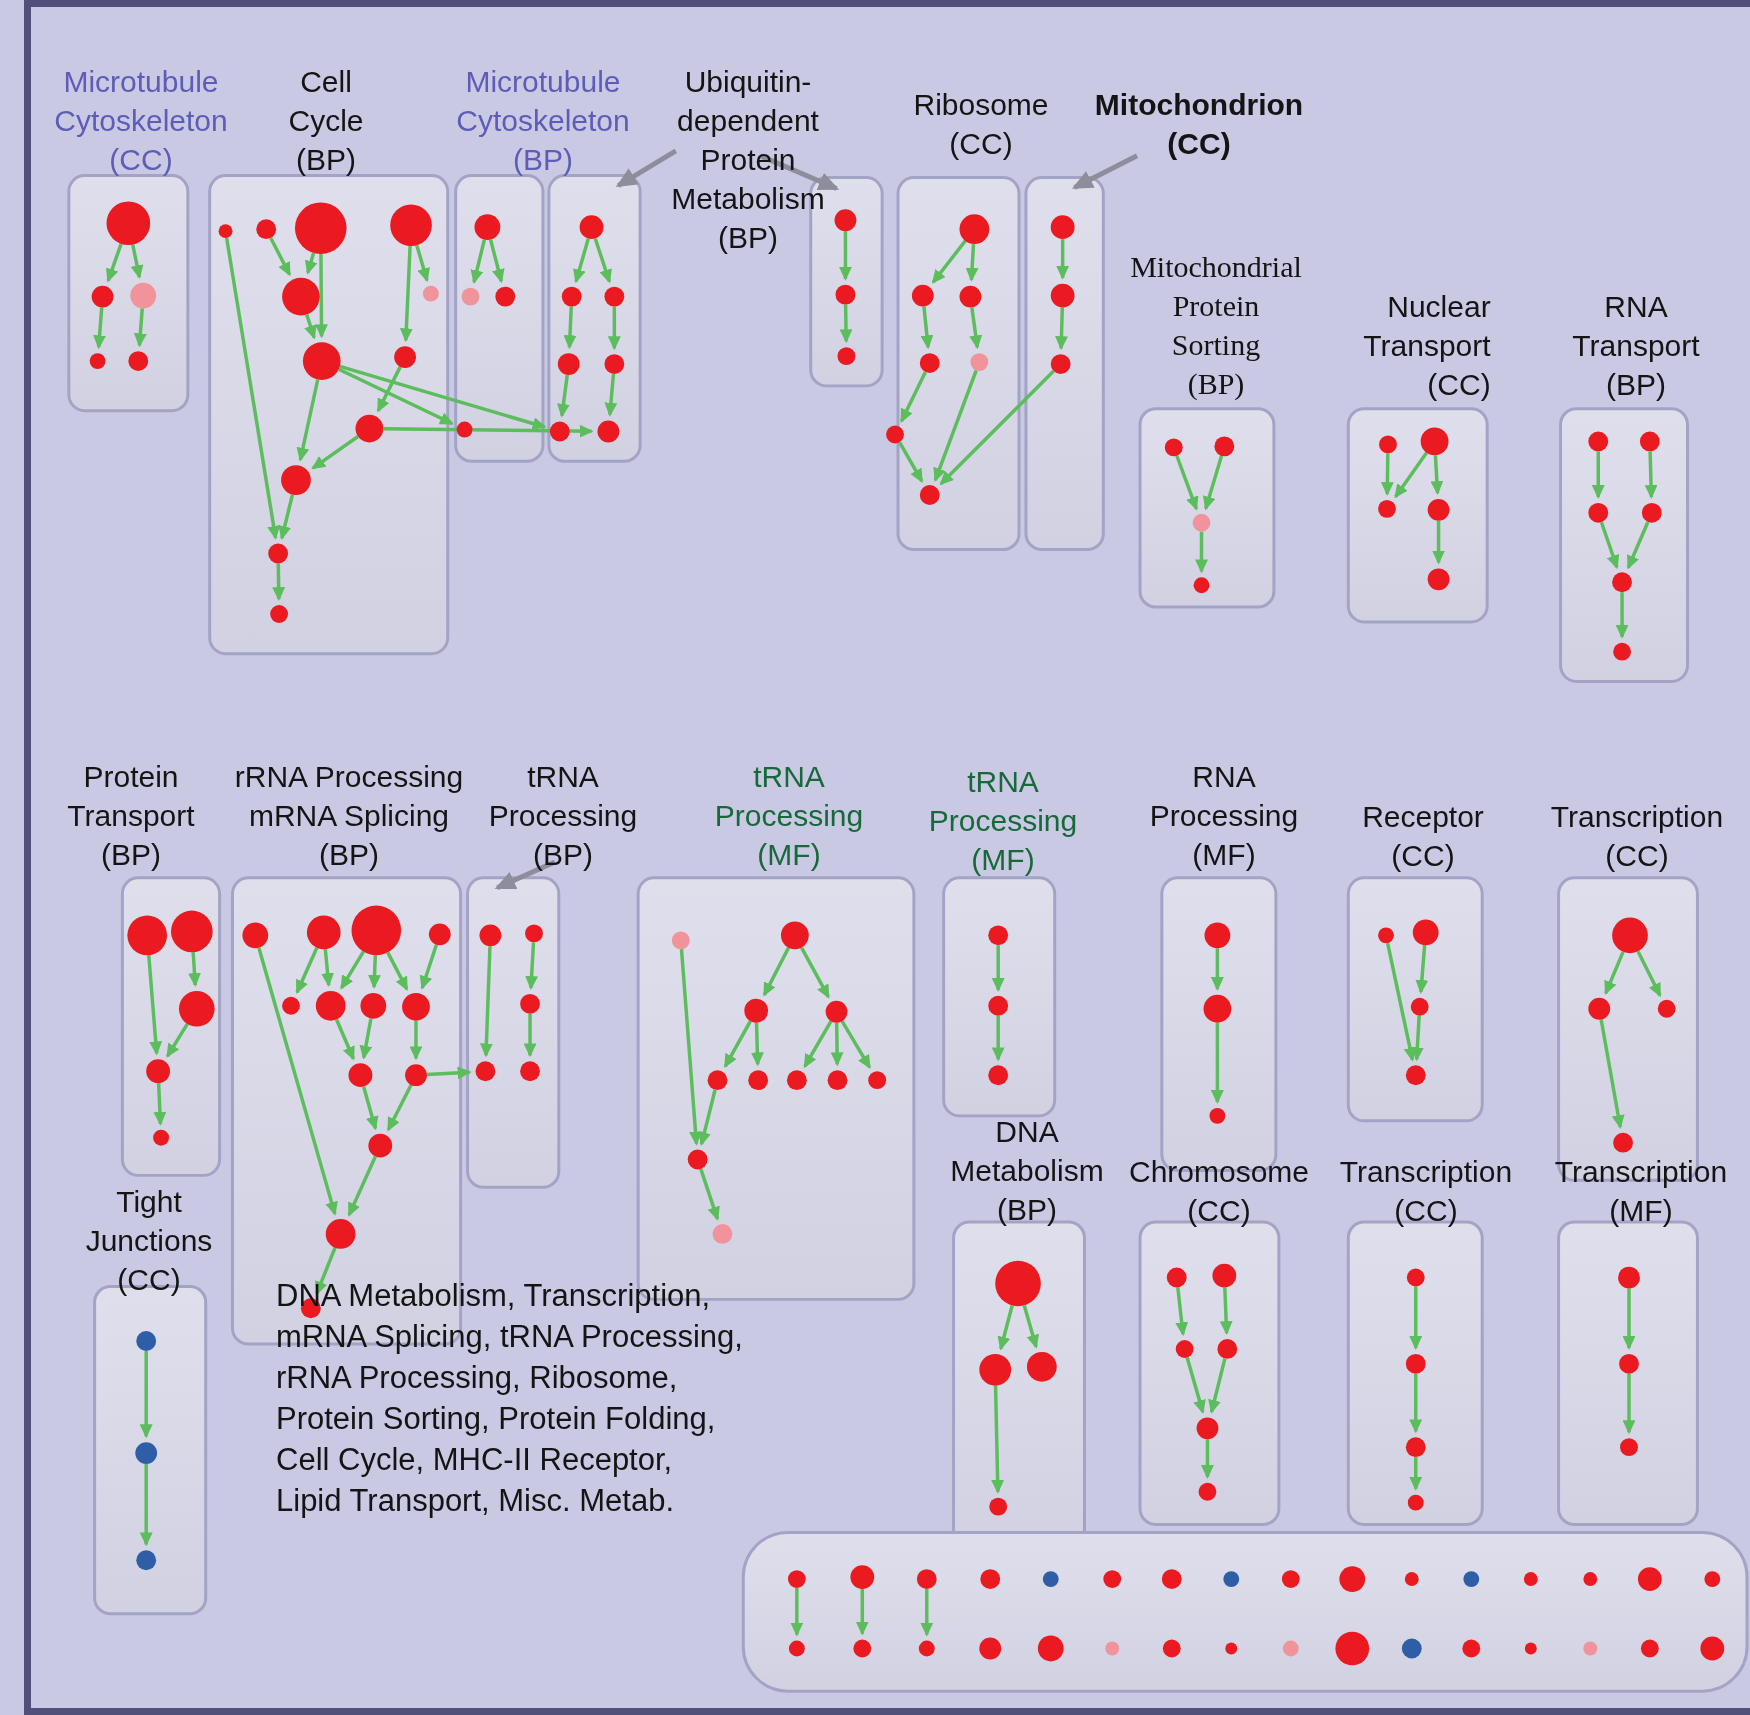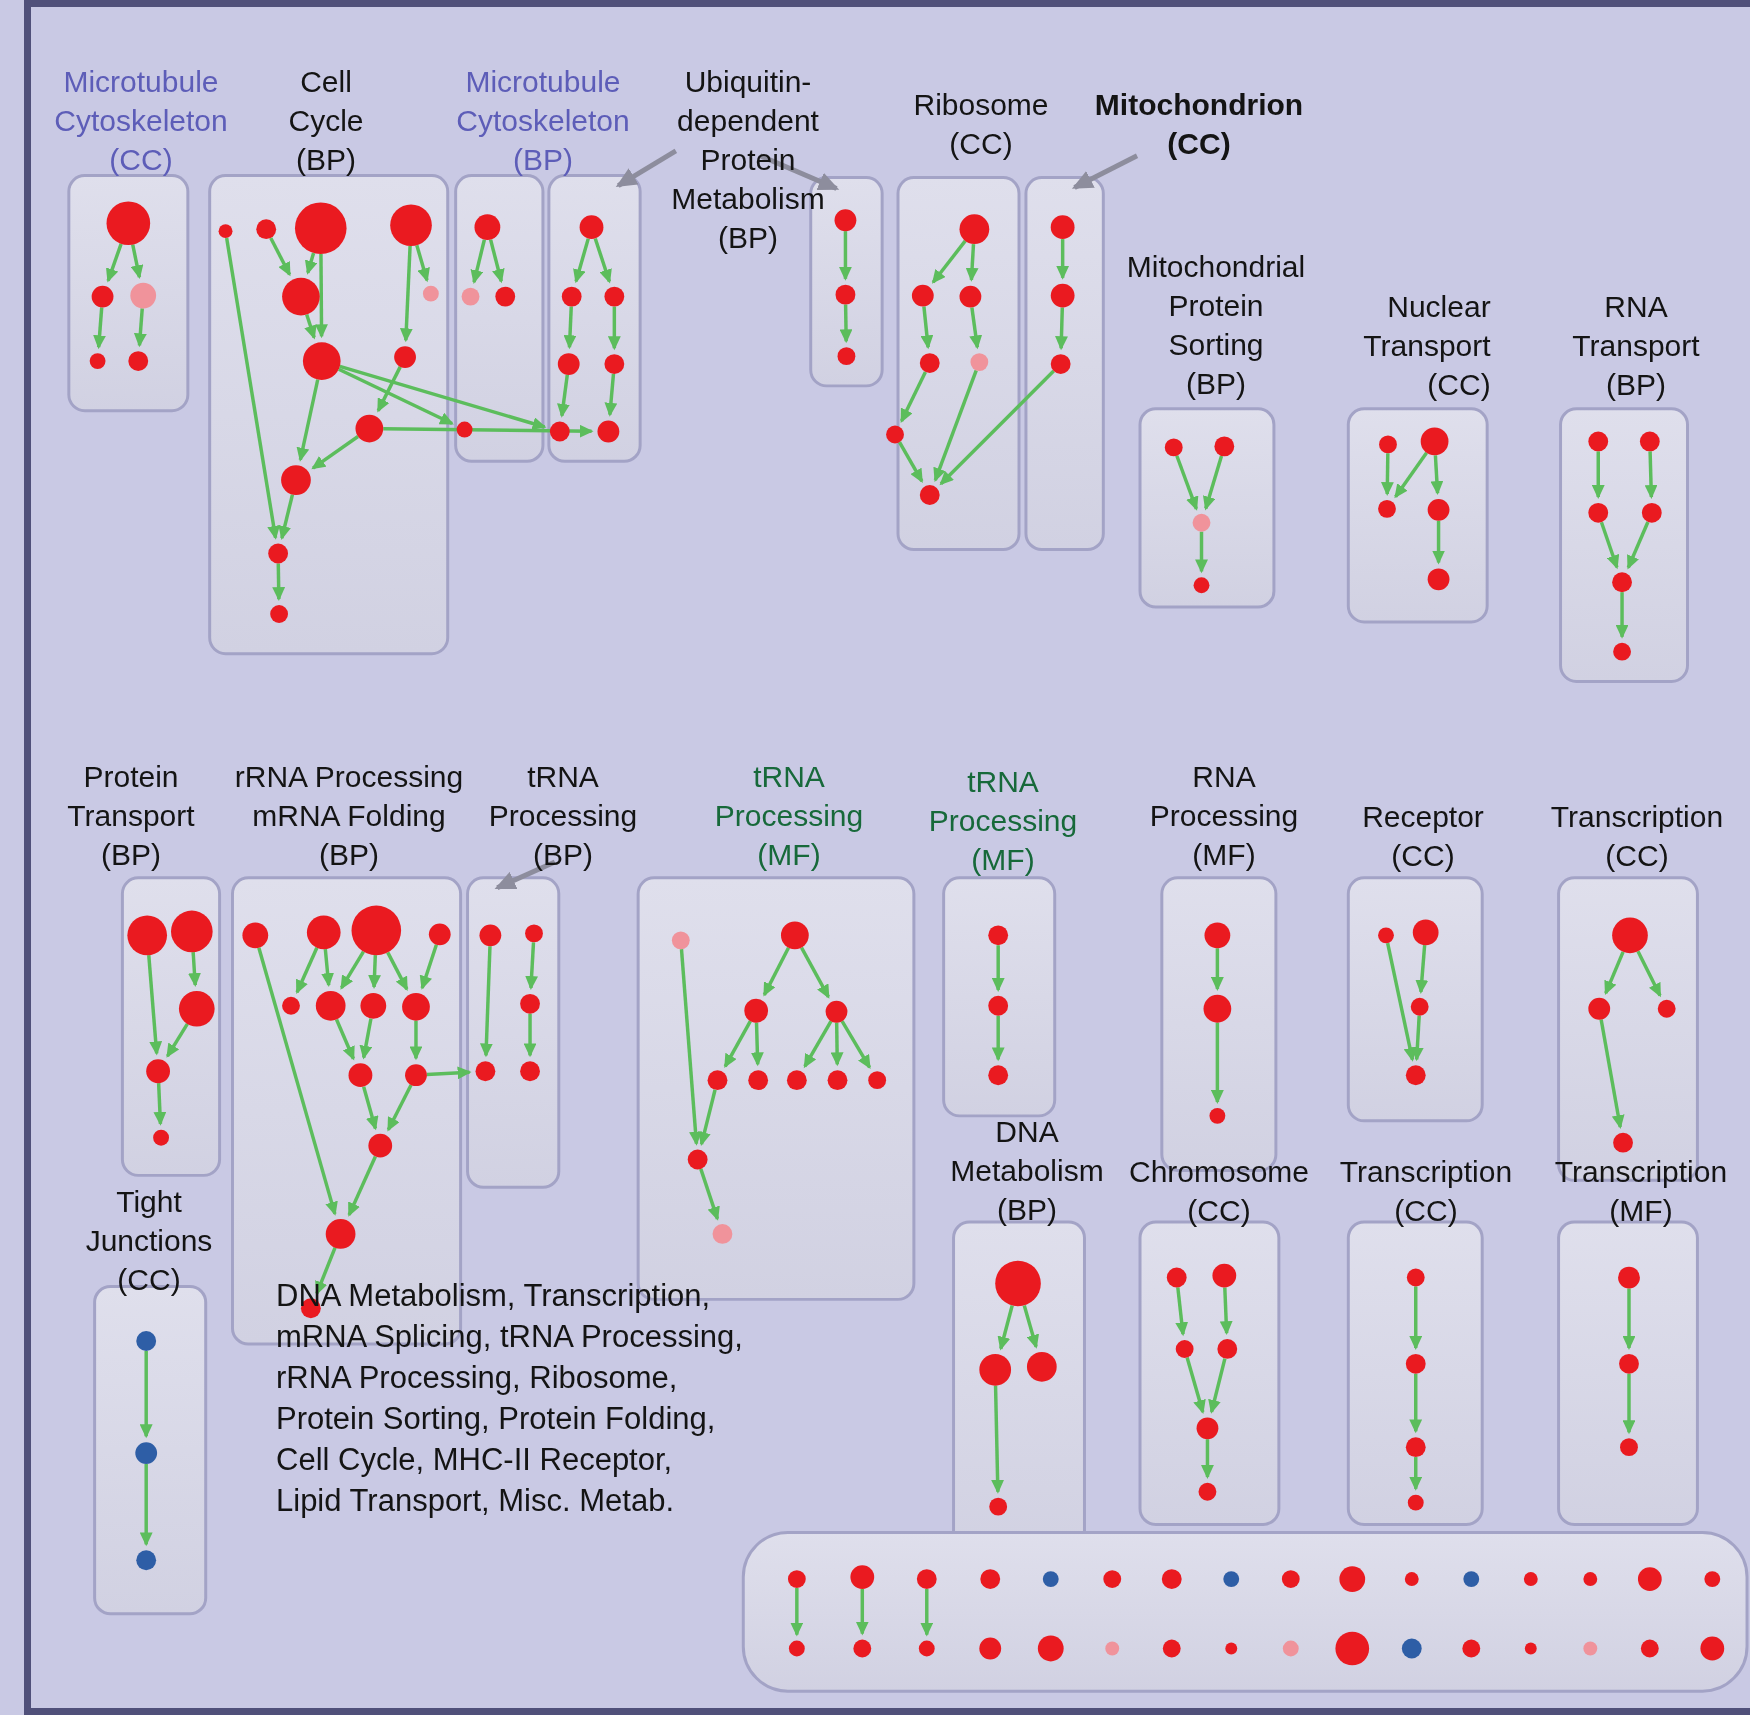--- a/index.html
+++ b/index.html
@@ -400,35 +400,35 @@
 (BP)</div>
       <div class="graph-label" style="left: 717px; top: 55px; color: rgb(20, 20, 20);">Ubiquitin-
 dependent
 Protein
 Metabolism
 (BP)</div>
       <div class="graph-label" style="left: 950px; top: 78px; color: rgb(20, 20, 20);">Ribosome
 (CC)</div>
       <div class="graph-label" style="left: 1168px; top: 78px; color: rgb(20, 20, 20); font-weight: bold;">Mitochondrion
 (CC)</div>
-      <div class="graph-label" style="left: 1185px; top: 240px; color: rgb(20, 20, 20);">Mitochondrial
+      <div class="graph-label" style="left: 1185px; top: 240px; color: rgb(20, 20, 20); font-family: Liberation Serif, serif;">Mitochondrial
 Protein
 Sorting
 (BP)</div>
       <div class="graph-label" style="left: 1396px; top: 280px; color: rgb(20, 20, 20); text-align: right;">Nuclear
 Transport
 (CC)</div>
       <div class="graph-label" style="left: 1605px; top: 280px; color: rgb(20, 20, 20);">RNA
 Transport
 (BP)</div>
       <div class="graph-label" style="left: 100px; top: 750px; color: rgb(20, 20, 20);">Protein
 Transport
 (BP)</div>
       <div class="graph-label" style="left: 318px; top: 750px; color: rgb(20, 20, 20);">rRNA Processing
-mRNA Folding
+mRNA Splicing
 (BP)</div>
       <div class="graph-label" style="left: 532px; top: 750px; color: rgb(20, 20, 20);">tRNA
 Processing
 (BP)</div>
       <div class="graph-label" style="left: 758px; top: 750px; color: rgb(23, 105, 58);">tRNA
 Processing
 (MF)</div>
       <div class="graph-label" style="left: 972px; top: 755px; color: rgb(23, 105, 58);">tRNA
 Processing
 (MF)</div>

